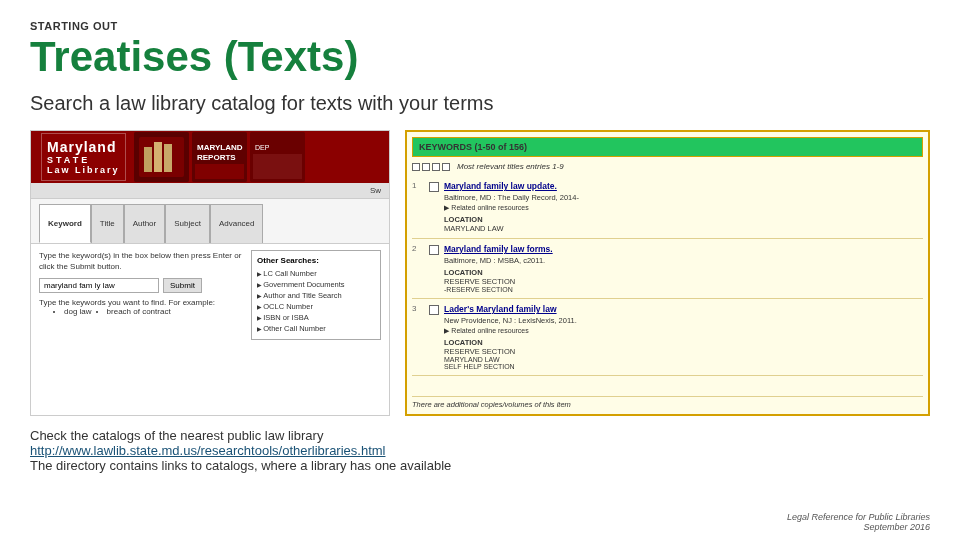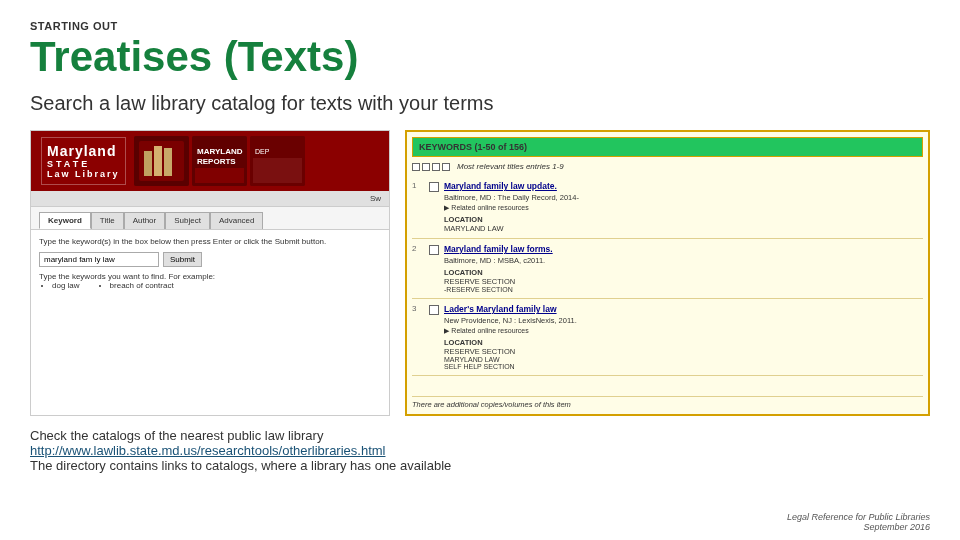--- a/index.html
+++ b/index.html
@@ -50,21 +50,21 @@
     .catalog-screenshot {
       width: 360px;
       flex-shrink: 0;
       border: 1px solid #ccc;
       background: #fff;
       font-size: 9px;
     }
 
     .catalog-header {
       background: #8b0000;
-      height: 60px;
+      height: 52px;
       display: flex;
       align-items: center;
       padding: 5px 10px;
       position: relative;
       overflow: hidden;
     }
 
     .md-law-library-logo {
       background: #8b0000;
       color: white;
@@ -123,21 +123,21 @@
 
     .catalog-tabs {
       display: flex;
       gap: 0;
       padding: 5px 8px 0 8px;
       border-bottom: 1px solid #ccc;
       background: #f5f5f5;
     }
 
     .catalog-tab {
-      padding: 3px 8px;
+      padding: 14px 8px;
       font-size: 8px;
       background: #e0e0e0;
       border: 1px solid #aaa;
       border-bottom: none;
       cursor: pointer;
       color: #333;
     }
 
     .catalog-tab.active {
       background: #fff;
@@ -184,23 +184,23 @@
       cursor: pointer;
     }
 
     .catalog-examples {
       font-size: 8px;
       color: #333;
       margin-top: 3px;
     }
 
     .catalog-examples ul {
-      margin-left: 3px;
-      display: flex;
-      gap: 30px;
+      margin-left: 15px;
+      display: flex;
+      gap: 15px;
       list-style: disc;
       padding-left: 10px;
     }
 
     .other-searches {
       width: 130px;
       border: 1px solid #aaa;
       padding: 5px;
       font-size: 7.5px;
       background: #fff;
@@ -437,20 +437,31 @@
           </div>
           <div class="catalog-examples">
             <span>Type the keywords you want to find. For example:</span>
             <ul>
               <li>dog law</li>
               <li>breach of contract</li>
             </ul>
           </div>
         </div>
 
+        <div class="other-searches">
+          <div class="other-searches-title">Other Searches:</div>
+          <ul>
+            <li>LC Call Number</li>
+            <li>Government Documents</li>
+            <li>Author and Title Search</li>
+            <li>OCLC Number</li>
+            <li>ISBN or ISBA</li>
+            <li>Other Call Number</li>
+          </ul>
+        </div>
       </div>
     </div>
 
     <div class="results-panel">
       <div class="results-header">KEYWORDS (1-50 of 156)</div>
       <div class="results-subheader">
         <div class="checkboxes-row">
           <div class="mini-checkbox"></div>
           <div class="mini-checkbox"></div>
           <div class="mini-checkbox"></div>

